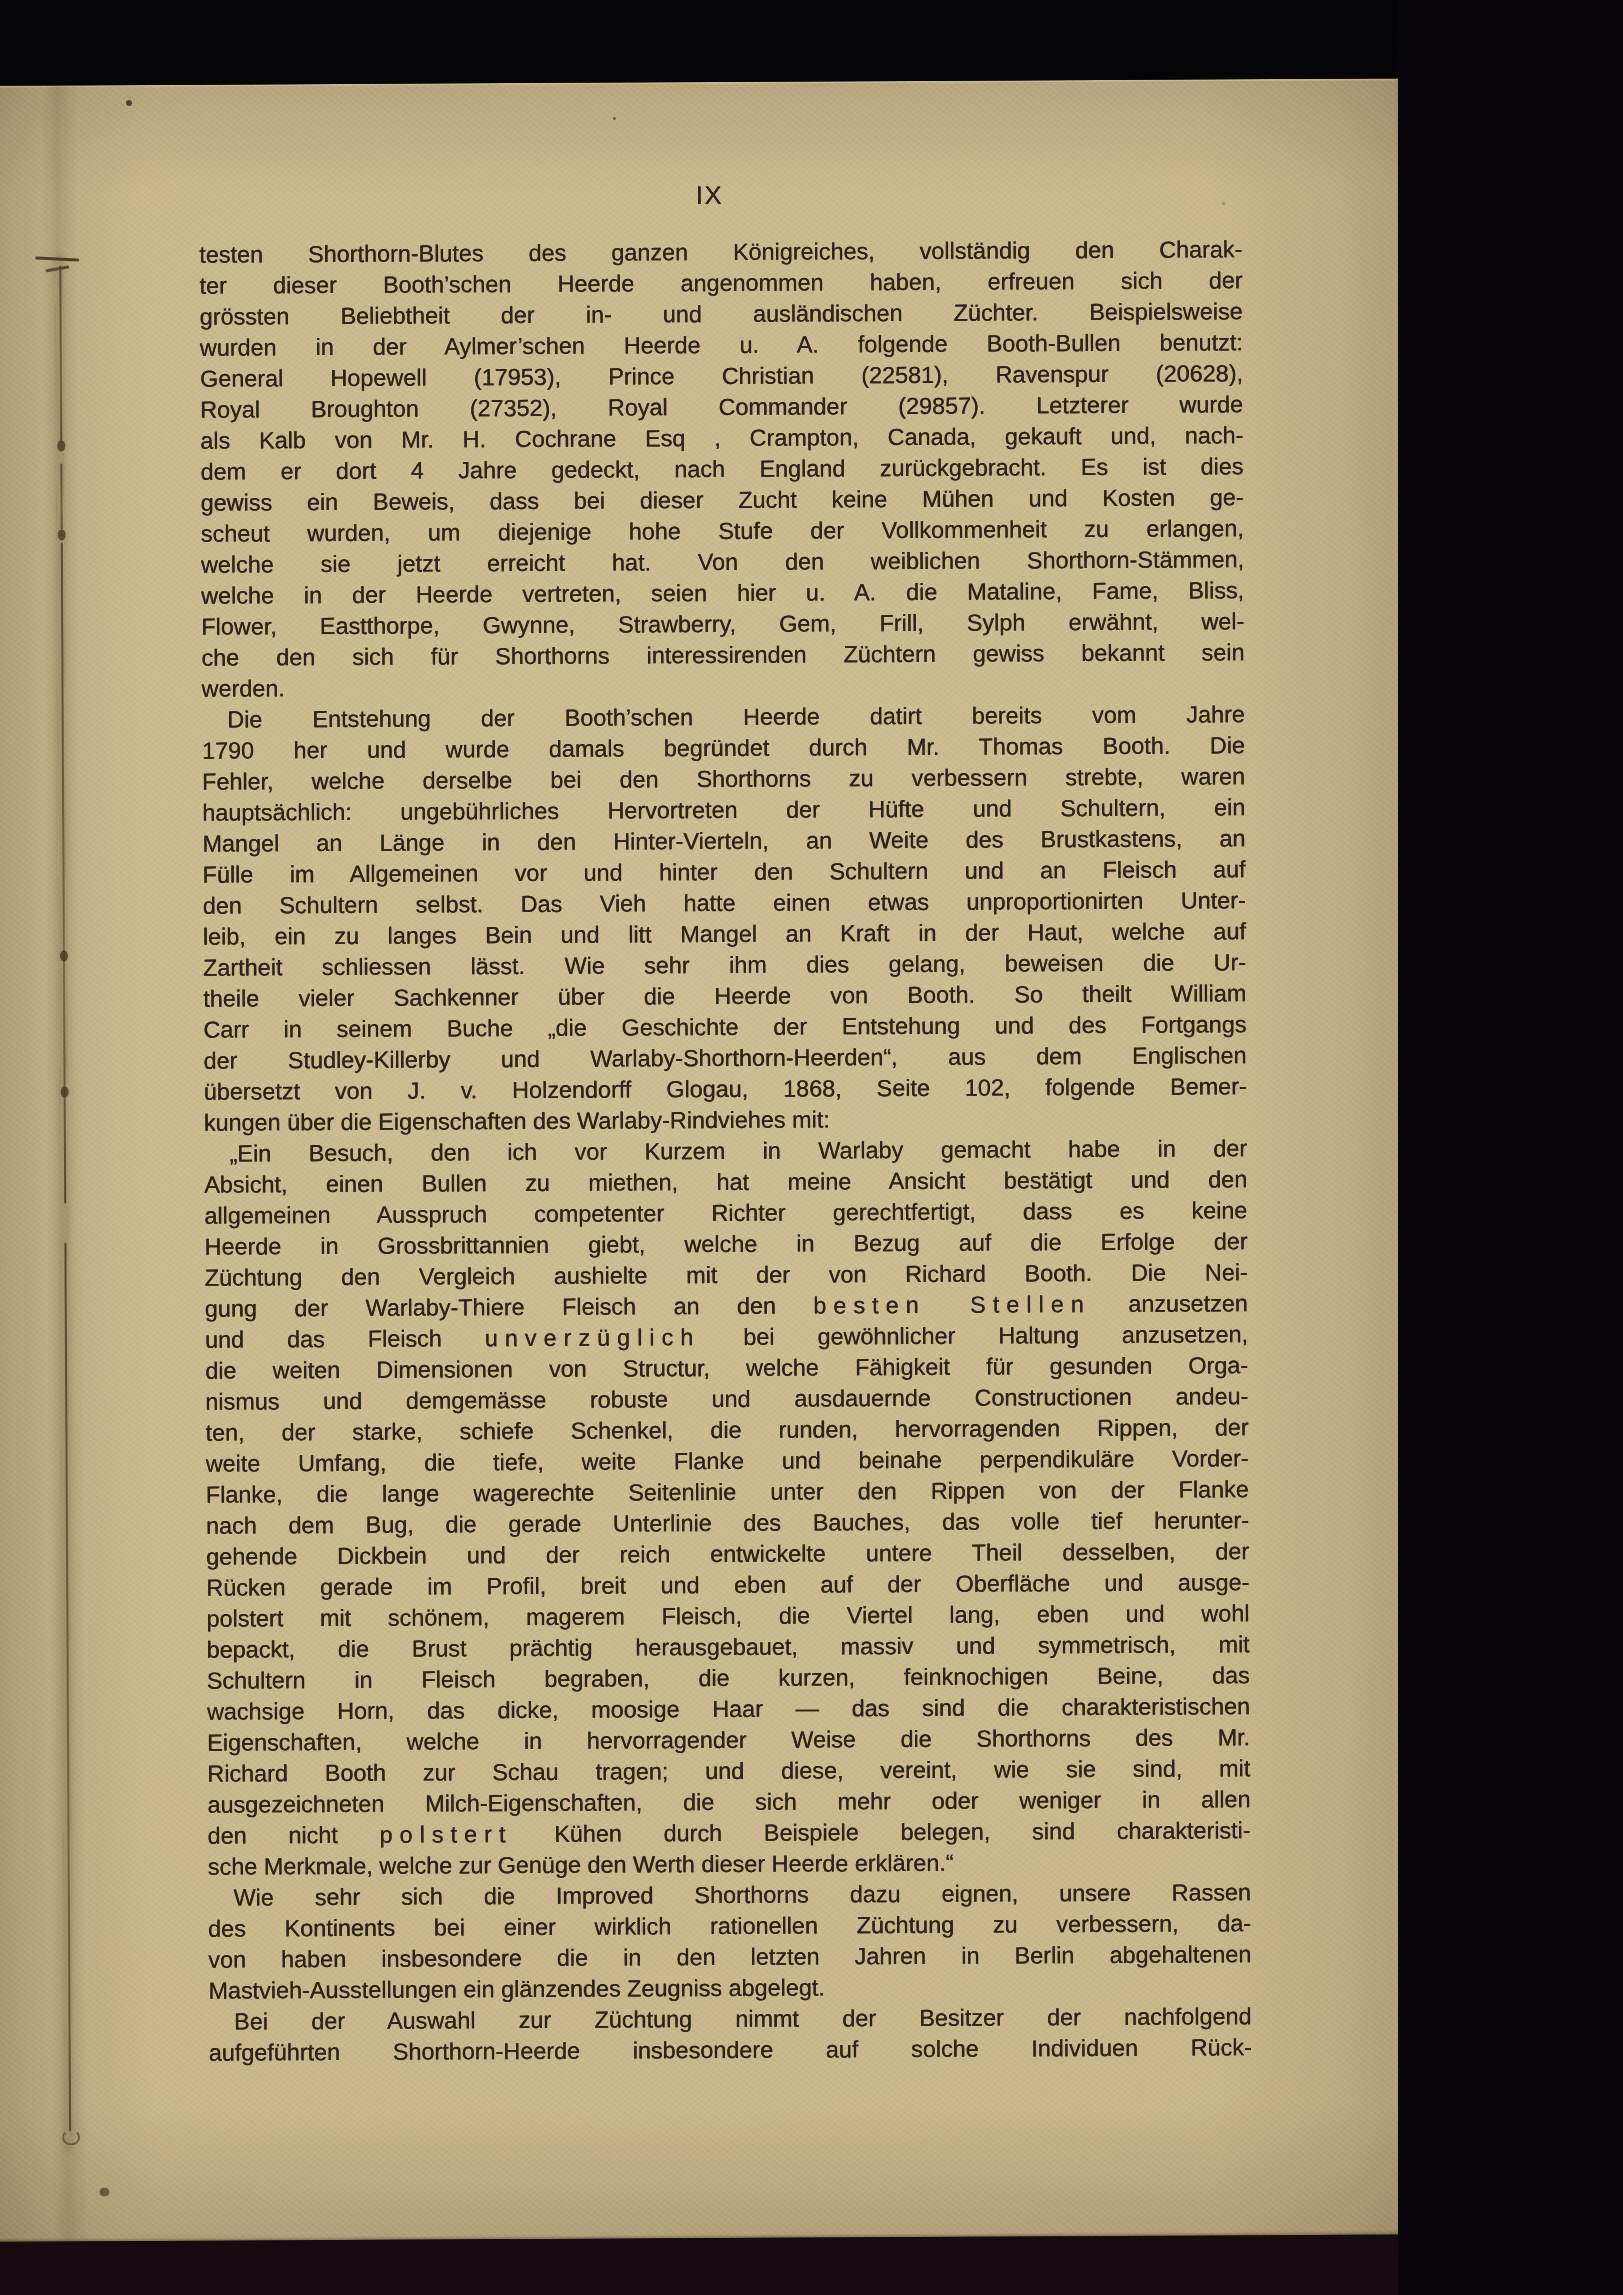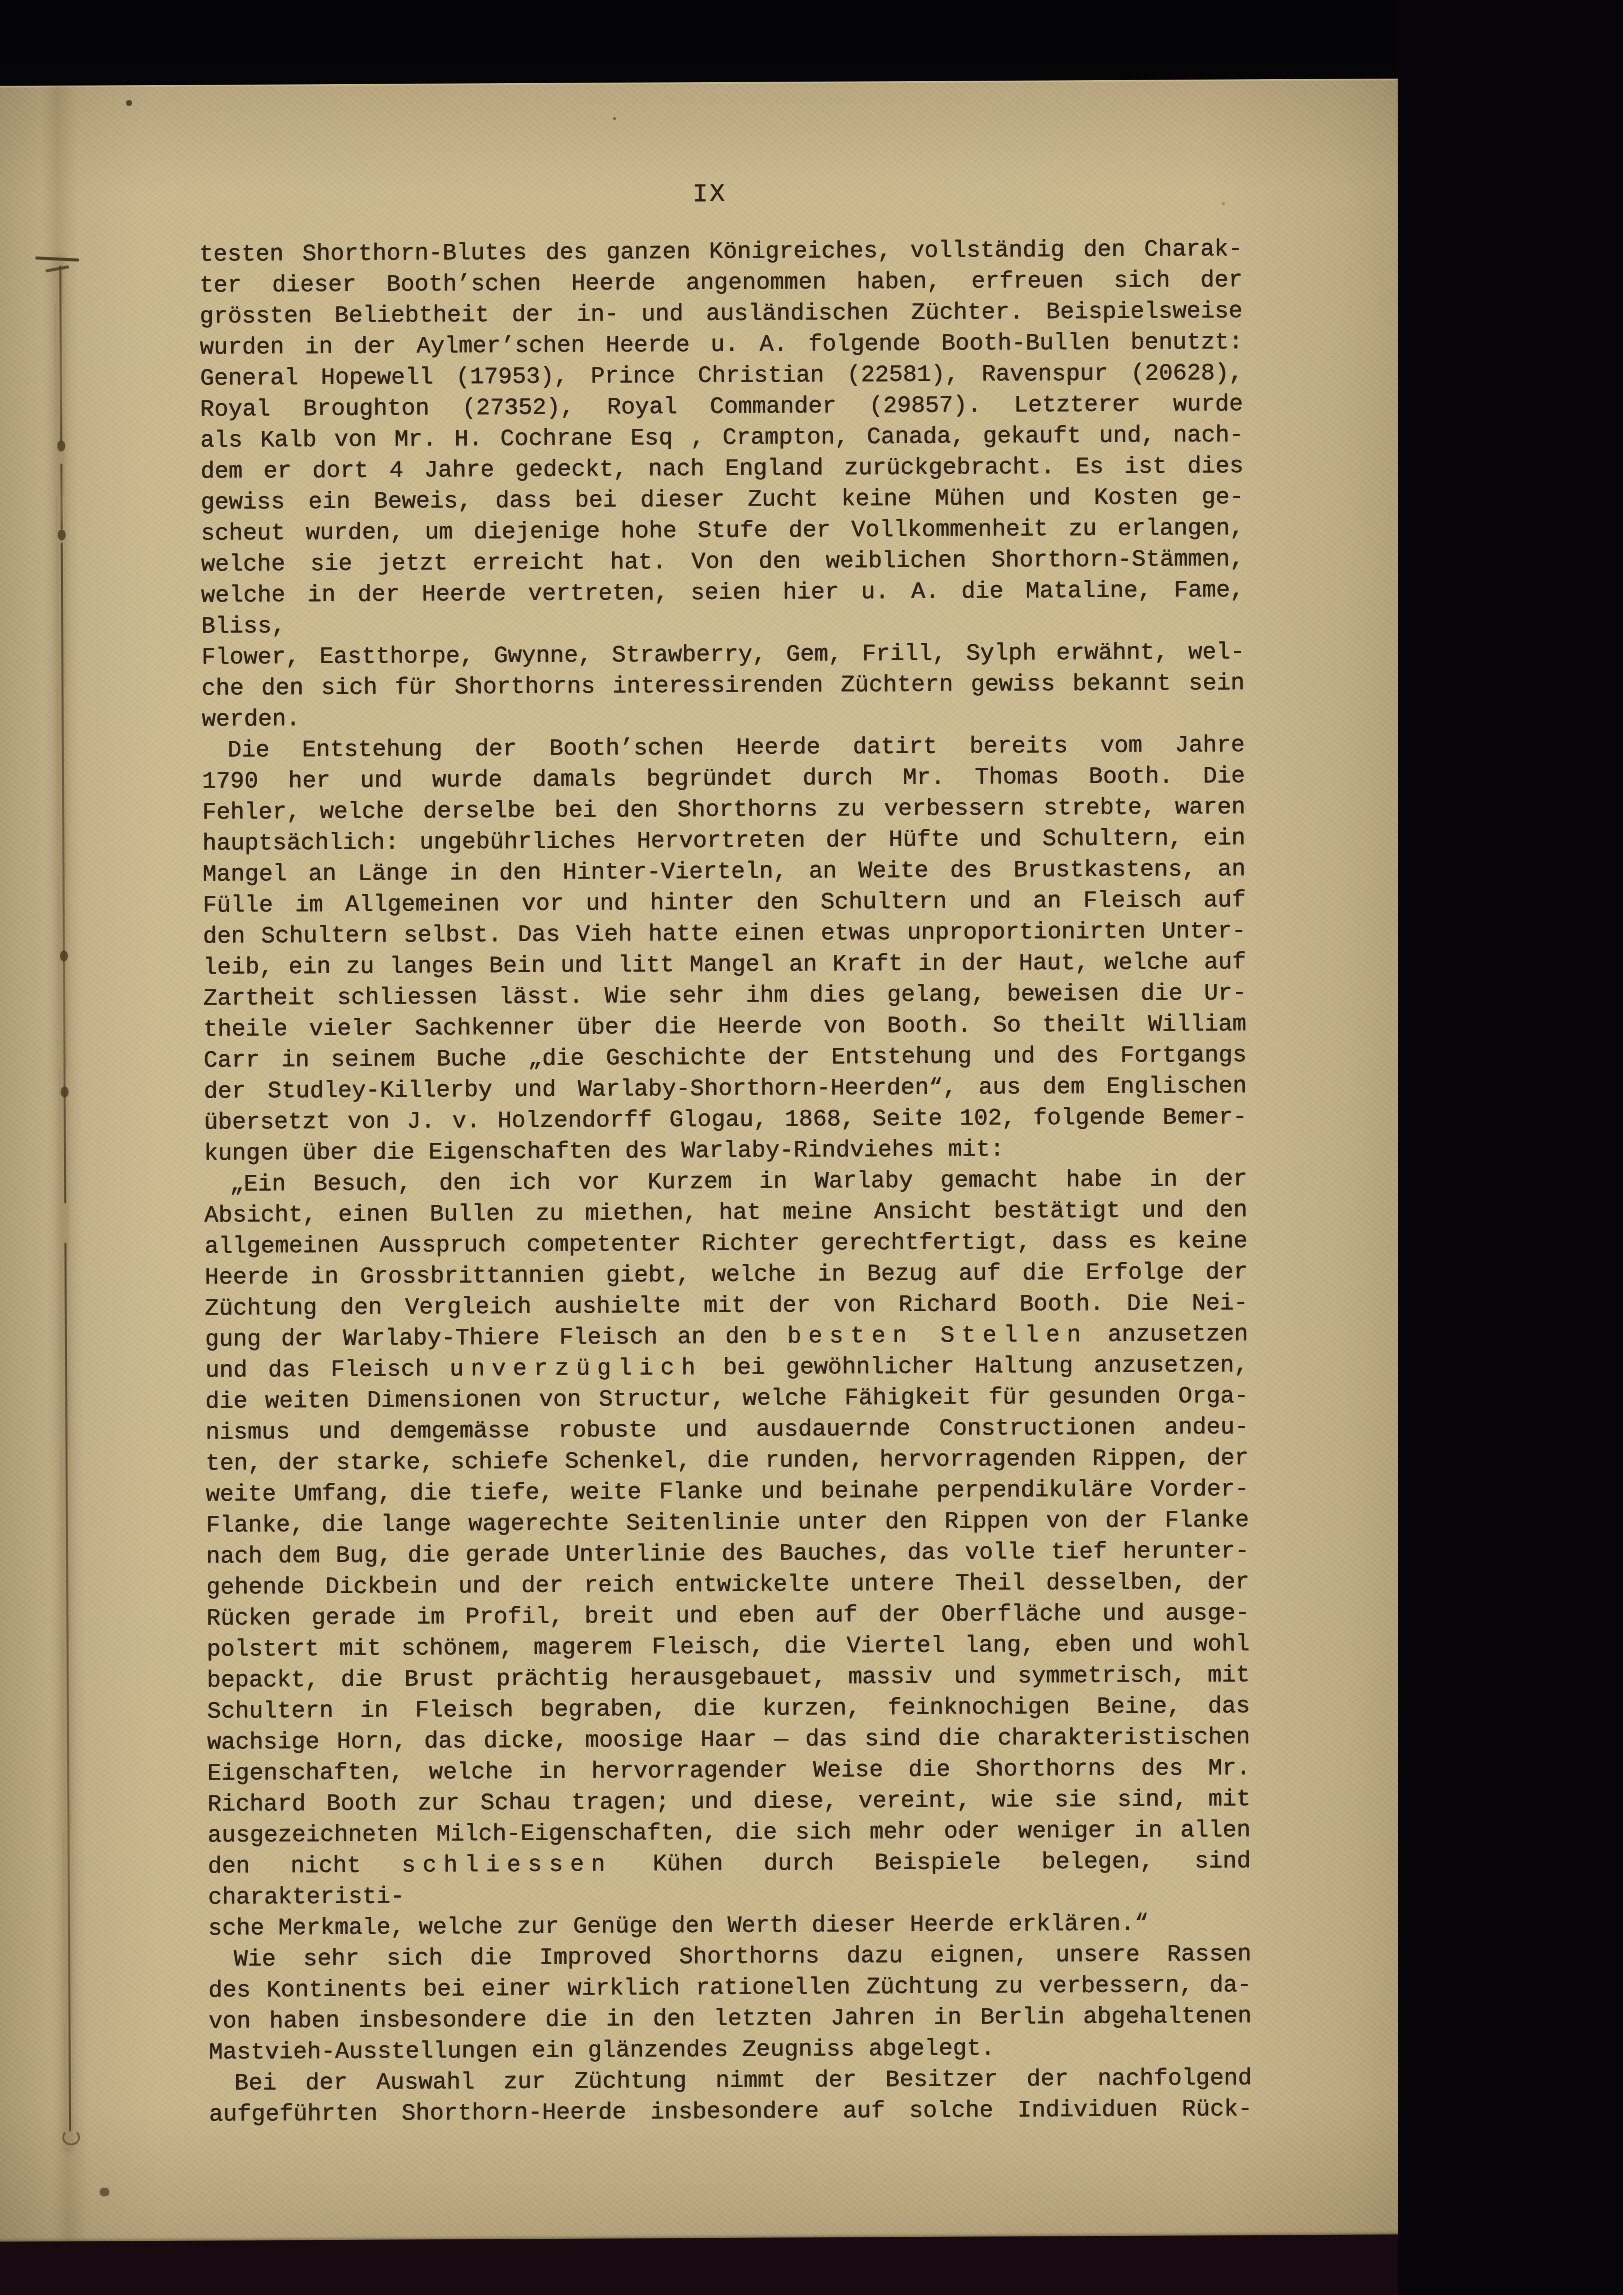--- a/index.html
+++ b/index.html
@@ -1,18 +1,18 @@
 <!DOCTYPE html>
 <html style="--background: #0a0609; --paper: #c8b58b; --ink: #2d2318; --marble: #2b3227; --thread: #5f4a2c; --page_edge_light: #cdbb90; --page_edge_dark: #847352;font-size:13.6px"><head>
 <meta charset="utf-8">
 <style>
   html,body{margin:0;padding:0;background:#08060a;}
   .stage{position:relative;width:1398px;height:2295px;overflow:hidden;
          background:linear-gradient(180deg,#050507 0%,#0a0609 55%,#170b11 100%);
-         font-family:Liberation Mono, monospace;}
+         font-family:Liberation Sans, sans-serif;}
   
   .book{position:absolute;left:-8.5px;top:82px;width:1458px;height:2156px;
         transform:rotate(-0.3deg);transform-origin:50% 50%;}
   .paper{position:absolute;left:0;top:0;width:1412px;height:100%;
     border-radius:2.5px 0.8px 0.8px 2.5px;
     background:
       repeating-linear-gradient(37deg, rgba(255,243,205,0.05) 0 1.7px, rgba(0,0,0,0) 1.7px 5.1px),
       repeating-linear-gradient(-41deg, rgba(80,60,30,0.05) 0 0.8px, rgba(0,0,0,0) 0.8px 4.2px),
       radial-gradient(120% 90% at 48% 42%, rgba(255,246,216,0.12), rgba(0,0,0,0) 70%),
       linear-gradient(to right, rgba(70,55,30,0.25) 0px, rgba(70,55,30,0.10) 59px, rgba(0,0,0,0) 161px,
@@ -124,21 +124,21 @@
           <div class="line">nach dem Bug, die gerade Unterlinie des Bauches, das volle tief herunter-</div>
           <div class="line">gehende Dickbein und der reich entwickelte untere Theil desselben, der</div>
           <div class="line">Rücken gerade im Profil, breit und eben auf der Oberfläche und ausge-</div>
           <div class="line">polstert mit schönem, magerem Fleisch, die Viertel lang, eben und wohl</div>
           <div class="line">bepackt, die Brust prächtig herausgebauet, massiv und symmetrisch, mit</div>
           <div class="line">Schultern in Fleisch begraben, die kurzen, feinknochigen Beine, das</div>
           <div class="line">wachsige Horn, das dicke, moosige Haar — das sind die charakteristischen</div>
           <div class="line">Eigenschaften, welche in hervorragender Weise die Shorthorns des Mr.</div>
           <div class="line">Richard Booth zur Schau tragen; und diese, vereint, wie sie sind, mit</div>
           <div class="line">ausgezeichneten Milch-Eigenschaften, die sich mehr oder weniger in allen</div>
-          <div class="line">den nicht <span class="sperr">schliessen</span> Kühen durch Beispiele belegen, sind charakteristi-</div>
+          <div class="line">den nicht <span class="sperr">polstert</span> Kühen durch Beispiele belegen, sind charakteristi-</div>
           <div class="line endline">sche Merkmale, welche zur Genüge den Werth dieser Heerde erklären.“</div>
           <div class="line indent">Wie sehr sich die Improved Shorthorns dazu eignen, unsere Rassen</div>
           <div class="line">des Kontinents bei einer wirklich rationellen Züchtung zu verbessern, da-</div>
           <div class="line">von haben insbesondere die in den letzten Jahren in Berlin abgehaltenen</div>
           <div class="line endline">Mastvieh-Ausstellungen ein glänzendes Zeugniss abgelegt.</div>
           <div class="line indent">Bei der Auswahl zur Züchtung nimmt der Besitzer der nachfolgend</div>
           <div class="line">aufgeführten Shorthorn-Heerde insbesondere auf solche Individuen Rück-</div>
         </div>
     </div>
     <div class="thread">

